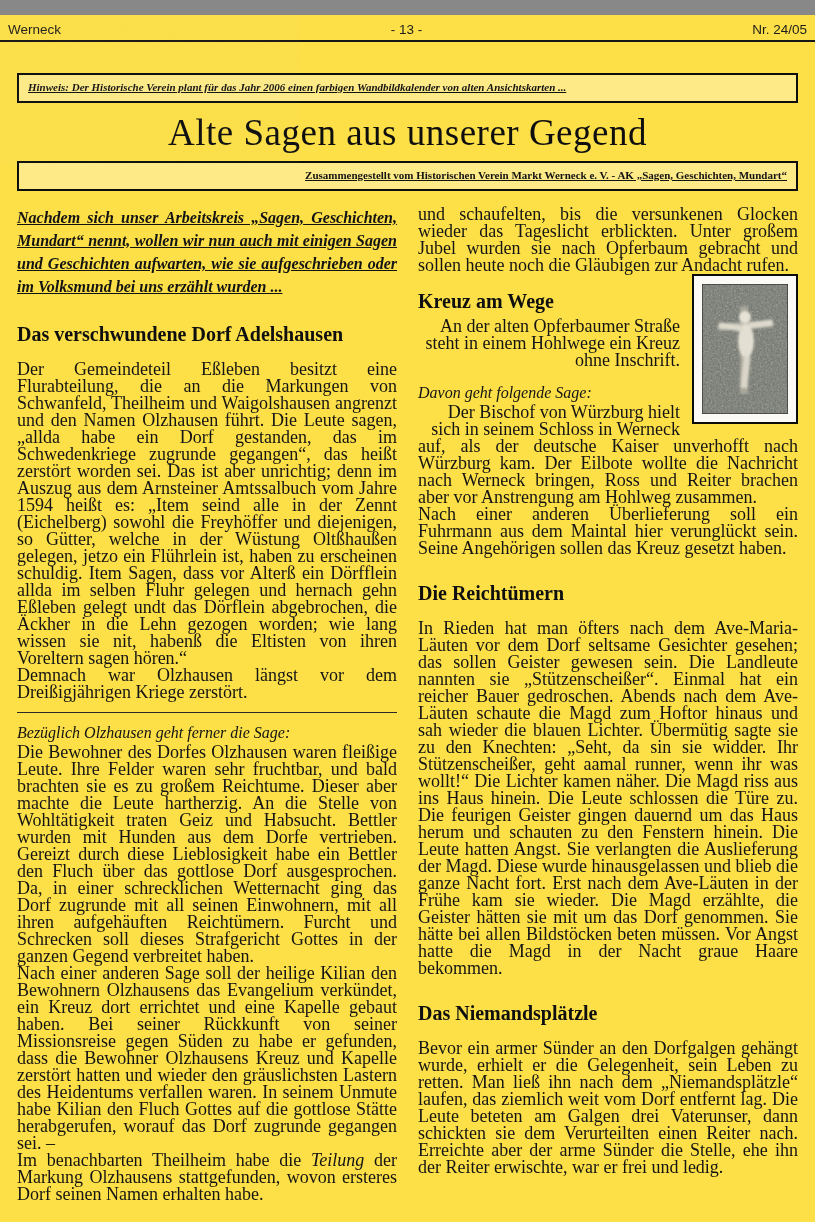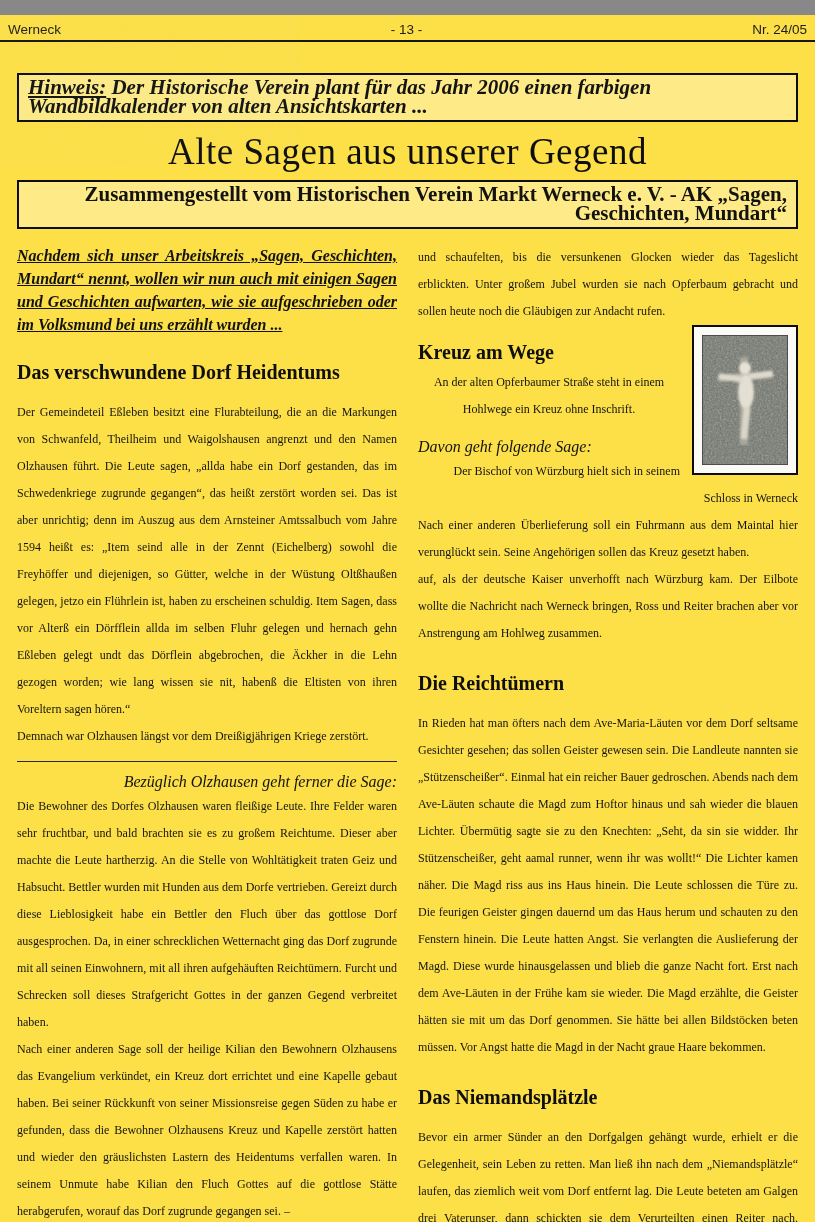--- a/index.html
+++ b/index.html
@@ -19,34 +19,34 @@
     padding:7px 8px 0 8px;
     font-family:"Liberation Sans","DejaVu Sans",sans-serif;
     font-size:13.5px;line-height:15px;color:#1c1c1c;
   }
   .toprule{border-top:2px solid #161616;margin:3px 0 0 0;}
   
   .content{padding:0 17px;position:relative;}
   .banner{
     border:2px solid #0d0d0d;background:rgba(255,255,255,.35);
     padding:3px 9px 4px 9px;
-    font-size:21px;line-height:19px;
+    font-size:11px;line-height:19px;text-decoration:underline;
   }
   .banner.notice{margin-top:31px;font-weight:bold;font-style:italic;}
   .banner.notice .u{text-decoration:underline;}
   .main-title{
     text-align:center;font-size:37px;line-height:42px;
     margin:9px 0 7px 0;font-weight:500;letter-spacing:.5px;color:#0e0e0e;
   }
   .banner.byline{text-align:right;font-weight:bold;margin-bottom:15px;}
   
   .columns{display:flex;gap:21px;align-items:flex-start;}
   .col{flex:1 1 0;min-width:0;}
   p{margin:0;}
-  .body-text{font-size:12px;line-height:27px;text-align:justify;color:#141414;}
+  .body-text{font-size:18px;line-height:17px;text-align:justify;color:#141414;}
   .intro{font-weight:bold;font-style:italic;font-size:16px;line-height:23px;text-align:justify;text-decoration:underline;}
   h2.sec{
     font-size:20px;line-height:23px;margin:25px 0 15px 0;
     font-weight:bold;color:#0f0f0f;
   }
   h2.sec.first-right{margin:16px 0 5px 0;}
   .sage-lead{font-style:italic;font-size:16px;line-height:22px;margin-top:13px;}
   .sep{border:0;border-top:1.5px solid #2a2a2a;margin:11px 0 9px 0;}
   
   .photo-frame{
@@ -79,28 +79,28 @@
 
     <div class="main-title">Alte Sagen aus unserer Gegend</div>
 
     <div class="banner byline">Zusammengestellt vom Historischen Verein Markt Werneck e. V. - AK „Sagen, Geschichten, Mundart“</div>
 
     <div class="columns">
 
       <div class="col">
         <p class="intro">Nachdem sich unser Arbeitskreis „Sagen, Geschichten, Mundart“ nennt, wollen wir nun auch mit einigen Sagen und Geschichten aufwarten, wie sie aufgeschrieben oder im Volksmund bei uns erzählt wurden ...</p>
 
-        <h2 class="sec">Das verschwundene Dorf Heidentums</h2>
+        <h2 class="sec">Das verschwundene Dorf Adelshausen</h2>
 
         <p class="body-text">Der Gemeindeteil Eßleben besitzt eine Flurabteilung, die an die Markungen von Schwanfeld, Theilheim und Waigolshausen angrenzt und den Namen Olzhausen führt. Die Leute sagen, „allda habe ein Dorf gestanden, das im Schwedenkriege zugrunde gegangen“, das heißt zerstört worden sei. Das ist aber unrichtig; denn im Auszug aus dem Arnsteiner Amtssalbuch vom Jahre 1594 heißt es: „Item seind alle in der Zennt (Eichelberg) sowohl die Freyhöffer und diejenigen, so Gütter, welche in der Wüstung Oltßhaußen gelegen, jetzo ein Flührlein ist, haben zu erscheinen schuldig. Item Sagen, dass vor Alterß ein Dörfflein allda im selben Fluhr gelegen und hernach gehn Eßleben gelegt undt das Dörflein abgebrochen, die Äckher in die Lehn gezogen worden; wie lang wissen sie nit, habenß die Eltisten von ihren Voreltern sagen hören.“</p>
         <p class="body-text">Demnach war Olzhausen längst vor dem Dreißigjährigen Kriege zerstört.</p>
 
         <hr class="sep">
 
-        <p class="sage-lead" style="margin-top:0;text-align:right;">Bezüglich Olzhausen geht ferner die Sage:</p>
+        <p class="sage-lead" style="margin-top:0;">Bezüglich Olzhausen geht ferner die Sage:</p>
         <p class="body-text">Die Bewohner des Dorfes Olzhausen waren fleißige Leute. Ihre Felder waren sehr fruchtbar, und bald brachten sie es zu großem Reichtume. Dieser aber machte die Leute hartherzig. An die Stelle von Wohltätigkeit traten Geiz und Habsucht. Bettler wurden mit Hunden aus dem Dorfe vertrieben. Gereizt durch diese Lieblosigkeit habe ein Bettler den Fluch über das gottlose Dorf ausgesprochen. Da, in einer schrecklichen Wetternacht ging das Dorf zugrunde mit all seinen Einwohnern, mit all ihren aufgehäuften Reichtümern. Furcht und Schrecken soll dieses Strafgericht Gottes in der ganzen Gegend verbreitet haben.</p>
         <p class="body-text">Nach einer anderen Sage soll der heilige Kilian den Bewohnern Olzhausens das Evangelium verkündet, ein Kreuz dort errichtet und eine Kapelle gebaut haben. Bei seiner Rückkunft von seiner Missionsreise gegen Süden zu habe er gefunden, dass die Bewohner Olzhausens Kreuz und Kapelle zerstört hatten und wieder den gräuslichsten Lastern des Heidentums verfallen waren. In seinem Unmute habe Kilian den Fluch Gottes auf die gottlose Stätte herabgerufen, worauf das Dorf zugrunde gegangen sei. –</p>
         <p class="body-text"><span>Im benachbarten Theilheim habe die </span><span style="font-style:italic;">Teilung</span><span> der Markung Olzhausens stattgefunden, wovon ersteres Dorf seinen Namen erhalten habe.</span></p>
 
       </div>
 
       <div class="col">
         <p class="body-text">und schaufelten, bis die versunkenen Glocken wieder das Tageslicht erblickten. Unter großem Jubel wurden sie nach Opferbaum gebracht und sollen heute noch die Gläubigen zur Andacht rufen.</p>
 
         <div style="overflow:visible;">
@@ -124,25 +124,25 @@
                 <ellipse cx="44" cy="57" rx="8" ry="17" fill="#e3dfd2"></ellipse>
                 <rect x="17" y="40" width="24" height="6" fill="#ddd9cc" transform="rotate(9 29 43)"></rect>
                 <rect x="47" y="37" width="24" height="6" fill="#ddd9cc" transform="rotate(-7 59 40)"></rect>
                 <rect x="40" y="72" width="7" height="32" fill="#d9d5c8" transform="rotate(6 43 88)"></rect>
               </g>
               <rect x="0" y="0" width="86" height="130" fill="none" stroke="#3a3d37" stroke-width="1.5"></rect>
             </svg>
           </div>
 
           <h2 class="sec first-right">Kreuz am Wege</h2>
-          <p class="body-text" style="text-align:center;">An der alten Opferbaumer Straße steht in einem Hohlwege ein Kreuz ohne Inschrift.</p>
+          <p class="body-text" style="text-align:right;">An der alten Opferbaumer Straße steht in einem Hohlwege ein Kreuz ohne Inschrift.</p>
           <p class="sage-lead">Davon geht folgende Sage:</p>
           <p class="body-text" style="text-align:right;">Der Bischof von Würzburg hielt sich in seinem Schloss in Werneck</p>
+          <p class="body-text">auf, als der deutsche Kaiser unverhofft nach Würzburg kam. Der Eilbote wollte die Nachricht nach Werneck bringen, Ross und Reiter brachen aber vor Anstrengung am Hohlweg zusammen.</p>
           <p class="body-text">Nach einer anderen Überlieferung soll ein Fuhrmann aus dem Maintal hier verunglückt sein. Seine Angehörigen sollen das Kreuz gesetzt haben.</p>
-          <p class="body-text">auf, als der deutsche Kaiser unverhofft nach Würzburg kam. Der Eilbote wollte die Nachricht nach Werneck bringen, Ross und Reiter brachen aber vor Anstrengung am Hohlweg zusammen.</p>
         </div>
 
         <h2 class="sec">Die Reichtümern</h2>
         <p class="body-text">In Rieden hat man öfters nach dem Ave-Maria-Läuten vor dem Dorf seltsame Gesichter gesehen; das sollen Geister gewesen sein. Die Landleute nannten sie „Stützenscheißer“. Einmal hat ein reicher Bauer gedroschen. Abends nach dem Ave-Läuten schaute die Magd zum Hoftor hinaus und sah wieder die blauen Lichter. Übermütig sagte sie zu den Knechten: „Seht, da sin sie widder. Ihr Stützenscheißer, geht aamal runner, wenn ihr was wollt!“ Die Lichter kamen näher. Die Magd riss aus ins Haus hinein. Die Leute schlossen die Türe zu. Die feurigen Geister gingen dauernd um das Haus herum und schauten zu den Fenstern hinein. Die Leute hatten Angst. Sie verlangten die Auslieferung der Magd. Diese wurde hinausgelassen und blieb die ganze Nacht fort. Erst nach dem Ave-Läuten in der Frühe kam sie wieder. Die Magd erzählte, die Geister hätten sie mit um das Dorf genommen. Sie hätte bei allen Bildstöcken beten müssen. Vor Angst hatte die Magd in der Nacht graue Haare bekommen.</p>
 
         <h2 class="sec">Das Niemandsplätzle</h2>
         <p class="body-text">Bevor ein armer Sünder an den Dorfgalgen gehängt wurde, erhielt er die Gelegenheit, sein Leben zu retten. Man ließ ihn nach dem „Niemandsplätzle“ laufen, das ziemlich weit vom Dorf entfernt lag. Die Leute beteten am Galgen drei Vaterunser, dann schickten sie dem Verurteilten einen Reiter nach. Erreichte aber der arme Sünder die Stelle, ehe ihn der Reiter erwischte, war er frei und ledig.</p>
 
       </div>
     </div>

